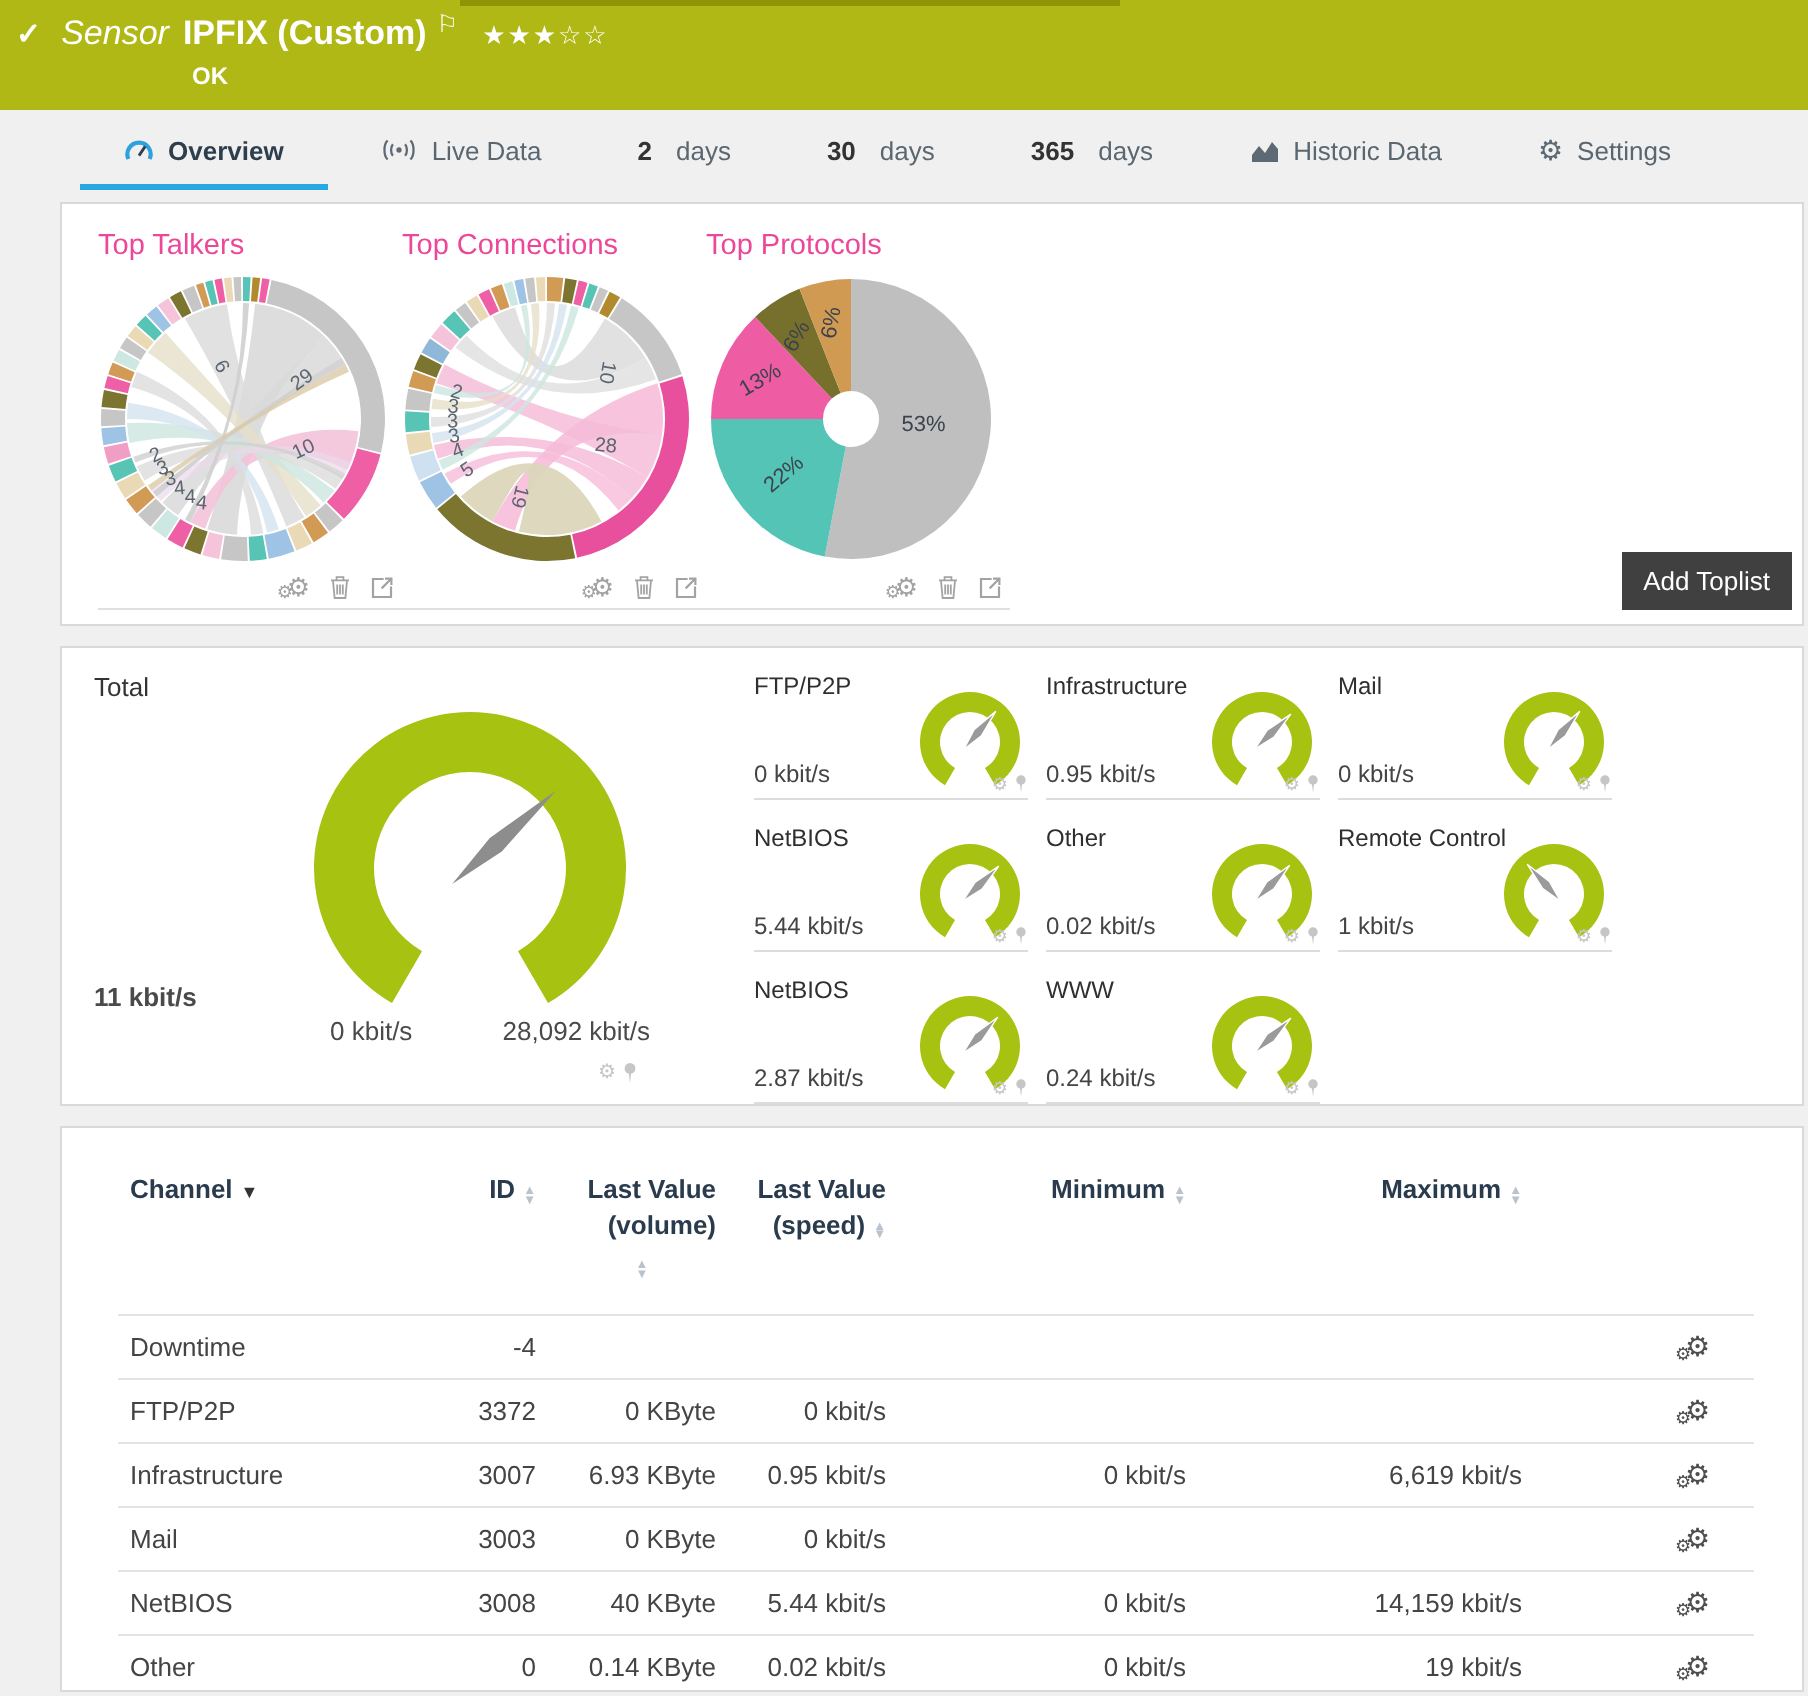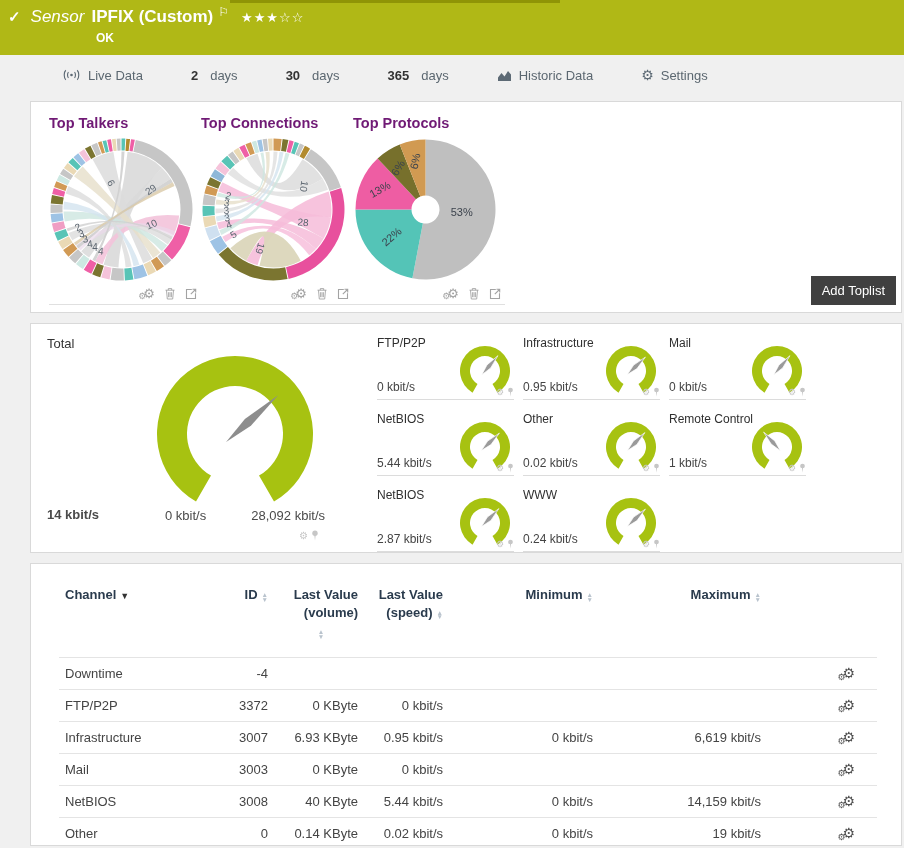--- a/index.html
+++ b/index.html
@@ -22,25 +22,25 @@
   .tabs { height:40px; display:flex; align-items:stretch; padding-left:38px; background:#f0f0f0; }
   .tab { display:flex; align-items:center; gap:7px; padding:0 24px; font-size:13px; color:#5b6770; cursor:pointer; position:relative; white-space:nowrap; }
   .tab.active { color:#2f3e4d; font-weight:bold; }
   .tab.active::after { content:""; position:absolute; left:2px; right:2px; bottom:0; height:3px; background:#29a7e0; }
   .tab .num { font-weight:bold; color:#333; margin-right:5px; }
   .tab-icon { display:inline-flex; line-height:0; }
   .tab-icon.gear-glyph { font-size:14px; line-height:1; color:#5d6a75; }
   
   .panel { background:#fff; border:1px solid #d9d9d9; margin:0 2px 10px 30px; position:relative; }
   .panel.toplists { margin-top:6px; height:212px; padding:13px 18px; display:flex; }
-  .panel.gaugespanel { height:230px; padding:12px 0 12px 16px; display:flex; }
+  .panel.gaugespanel { height:230px; padding:12px 0 28px 16px; display:flex; }
   .panel.tablepanel { height:283px; padding:18px 0 0 28px; margin-bottom:15px; overflow:hidden; }
   
   .card { width:152px; margin-right:0; display:flex; flex-direction:column; }
-  .card h3 { font-size:14.5px; font-weight:bold; color:#701a75; margin-bottom:6px; }
+  .card h3 { font-size:14.5px; font-weight:normal; color:#ec4899; margin-bottom:6px; }
   .chart-box { width:145px; height:145px; }
   .card-footer { display:flex; justify-content:flex-end; align-items:center; gap:9px; color:#a3a3a3; border-bottom:1px solid #e0e0e0; padding:2px 4px 4px 0; margin-top:3px; }
   .gear2 { position:relative; display:inline-block; line-height:1; }
   .g-big { font-size:13px; }
   .g-small { font-size:9px; position:absolute; left:-5px; bottom:-2px; }
   .icon-btn { cursor:pointer; color:#a3a3a3; display:inline-flex; line-height:0; }
   .add-toplist { position:absolute; right:5px; bottom:7px; background:#404040; color:#fff; border:none; font-family:inherit; font-size:13px; padding:7px 11px; cursor:pointer; }
   
   .total-block { width:300px; position:relative; }
   .total-label { font-size:13px; color:#333; }
@@ -81,20 +81,29 @@
     <span class="check">✓</span>
     <span class="type-label">Sensor</span>
     <span class="sensor-name">IPFIX (Custom)</span>
     <span class="flag">⚐</span>
     <span class="stars"><span>★★★</span><span>☆☆</span></span>
   </div>
   <div class="status-ok">OK</div>
 </header>
 
 <nav class="tabs">
+  <div class="tab active">
+    <span class="tab-icon">
+        <svg width="15" height="13" viewBox="0 0 15 13">
+          <path d="M2.2 10.5 A5.8 5.8 0 1 1 12.8 10.5" fill="none" stroke="#2da2dc" stroke-width="2.1"></path>
+          <line x1="7.5" y1="8.8" x2="10.6" y2="4.2" stroke="#2f3e4d" stroke-width="1.4"></line>
+        </svg>
+      </span>
+    <span>Overview</span>
+  </div>
   <div class="tab">
     <span class="tab-icon">
         <svg width="19" height="12" viewBox="0 0 20 12">
           <g fill="none" stroke="#5d6a75" stroke-width="1.2">
             <path d="M4 1 C1.8 3 1.8 9 4 11"></path>
             <path d="M6.8 3 C5.5 4.5 5.5 7.5 6.8 9"></path>
             <path d="M16 1 C18.2 3 18.2 9 16 11"></path>
             <path d="M13.2 3 C14.5 4.5 14.5 7.5 13.2 9"></path>
           </g>
           <circle cx="10" cy="6" r="1.4" fill="#5d6a75"></circle>
@@ -327,21 +336,21 @@
     </div>
     <div class="mini-icons total-icons">
       <span>⚙</span>
       <span class="pin-icon">
           <svg width="8" height="11" viewBox="0 0 8 11">
             <circle cx="4" cy="3.2" r="2.7" fill="currentColor"></circle>
             <path d="M3.4 5.5 h1.2 L4 10.5 Z" fill="currentColor"></path>
           </svg>
         </span>
     </div>
-    <div class="total-value">14 kbit/s</div>
+    <div class="total-value">11 kbit/s</div>
   </div>
   <div class="gauge-grid">
 
     <div class="gauge-block">
       <div class="gauge-name">FTP/P2P</div>
       <svg class="small-gauge" width="58" height="52" viewBox="0 0 58 52">
           <path d="M16.500000000000007 47.65063509461097 A25 25 0 1 1 41.49999999999999 47.65063509461097 L36.49999999999999 38.99038105676658 A15 15 0 1 0 21.500000000000004 38.99038105676658 Z" fill="#a7c211"></path>
           <polygon points="25.8,29.8 34.7,22.9 41.9,10.7 31.0,19.9" fill="#9a9a9a" stroke="#fff" stroke-width="0.7"></polygon>
         </svg>
       <div class="gauge-value">0 kbit/s</div>

